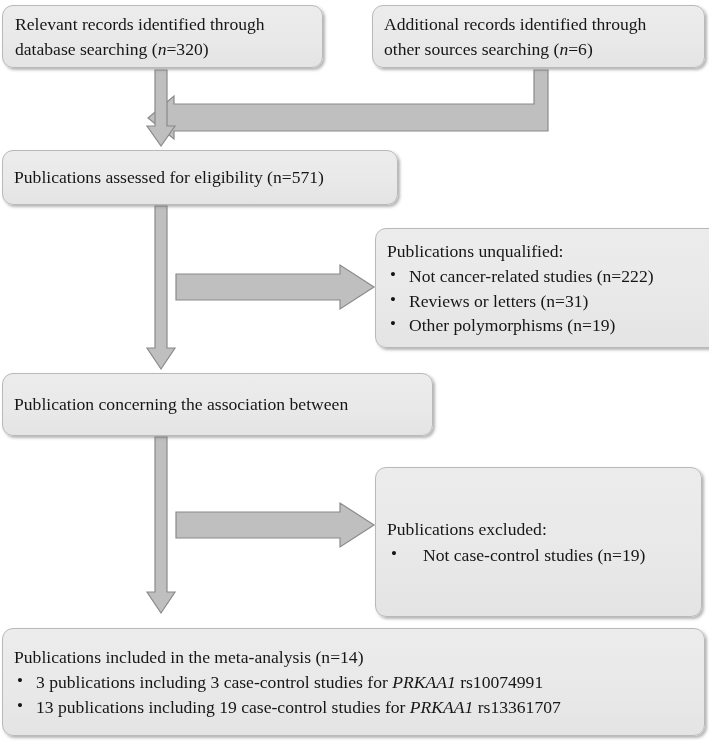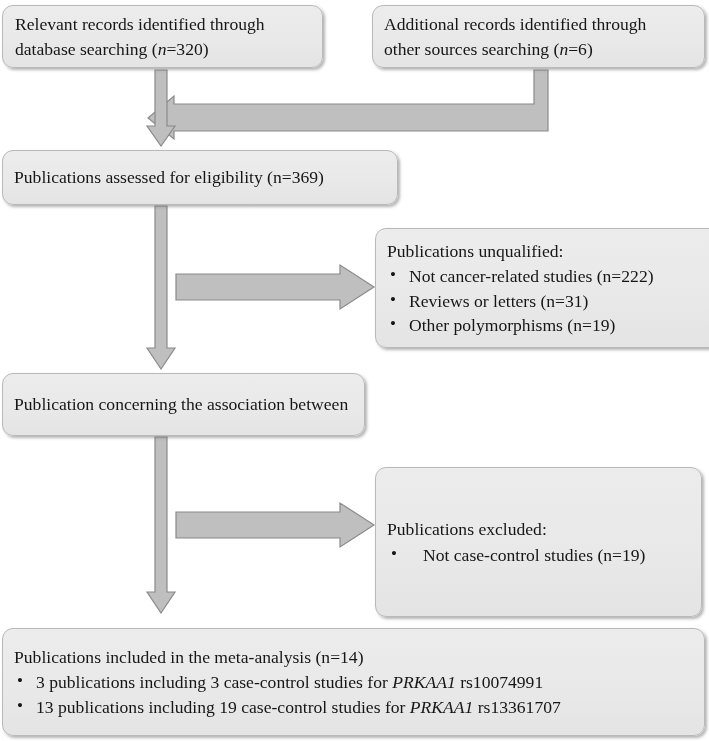--- a/index.html
+++ b/index.html
@@ -61,21 +61,21 @@
     font-size: 17px;
   }
   ul.blist.wide li { padding-left: 36px; }
   ul.blist.wide li::before { left: 4px; }
 
   
   #node-records-db      { left: 2px;   top: 5px;   width: 321px; height: 63px; padding-left: 12px; }
   #node-records-other   { left: 372px; top: 5px;   width: 333px; height: 63px; }
   #node-eligibility     { left: 2px;   top: 150px; width: 396px; height: 55px; }
   #node-unqualified     { left: 375px; top: 228px; width: 366px; height: 120px; }
-  #node-association     { left: 2px;   top: 373px; width: 363px; height: 63px; }
+  #node-association     { left: 2px;   top: 373px; width: 431px; height: 63px; }
   #node-excluded        { left: 375px; top: 467px; width: 327px; height: 150px; }
   #node-included        { left: 2px;   top: 628px; width: 703px; height: 108px; }
 
   #node-included .title { margin-bottom: 1px; }
   #node-unqualified .title,
   #node-excluded .title { margin-bottom: 1px; }
 
   
   #connectors {
     position: absolute;
@@ -110,21 +110,21 @@
     <div class="line">Relevant records identified through</div>
     <div class="line"><span>database searching (</span><span class="ital">n</span><span>=320)</span></div>
   </div>
 
   <div class="node" id="node-records-other">
     <div class="line">Additional records identified through</div>
     <div class="line"><span>other sources searching (</span><span class="ital">n</span><span>=6)</span></div>
   </div>
 
   <div class="node" id="node-eligibility">
-    <div class="line">Publications assessed for eligibility (n=369)</div>
+    <div class="line">Publications assessed for eligibility (n=571)</div>
   </div>
 
   <div class="node" id="node-unqualified">
     <div class="title">Publications unqualified:</div>
     <ul class="blist">
       <li>Not cancer-related studies (n=222)</li>
       <li>Reviews or letters (n=31)</li>
       <li>Other polymorphisms (n=19)</li>
     </ul>
   </div>

